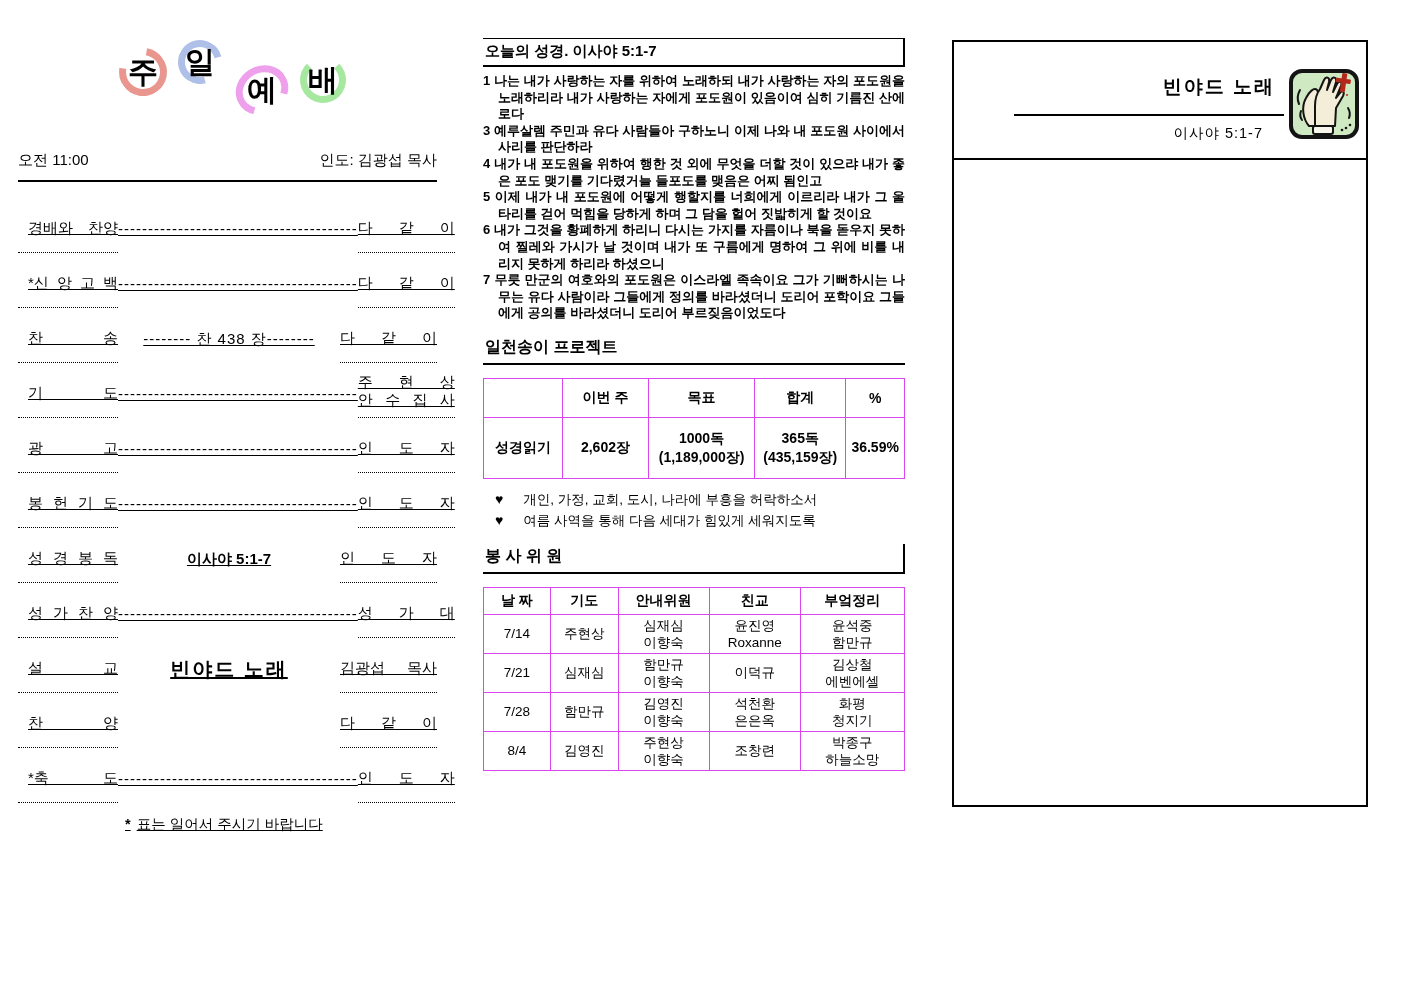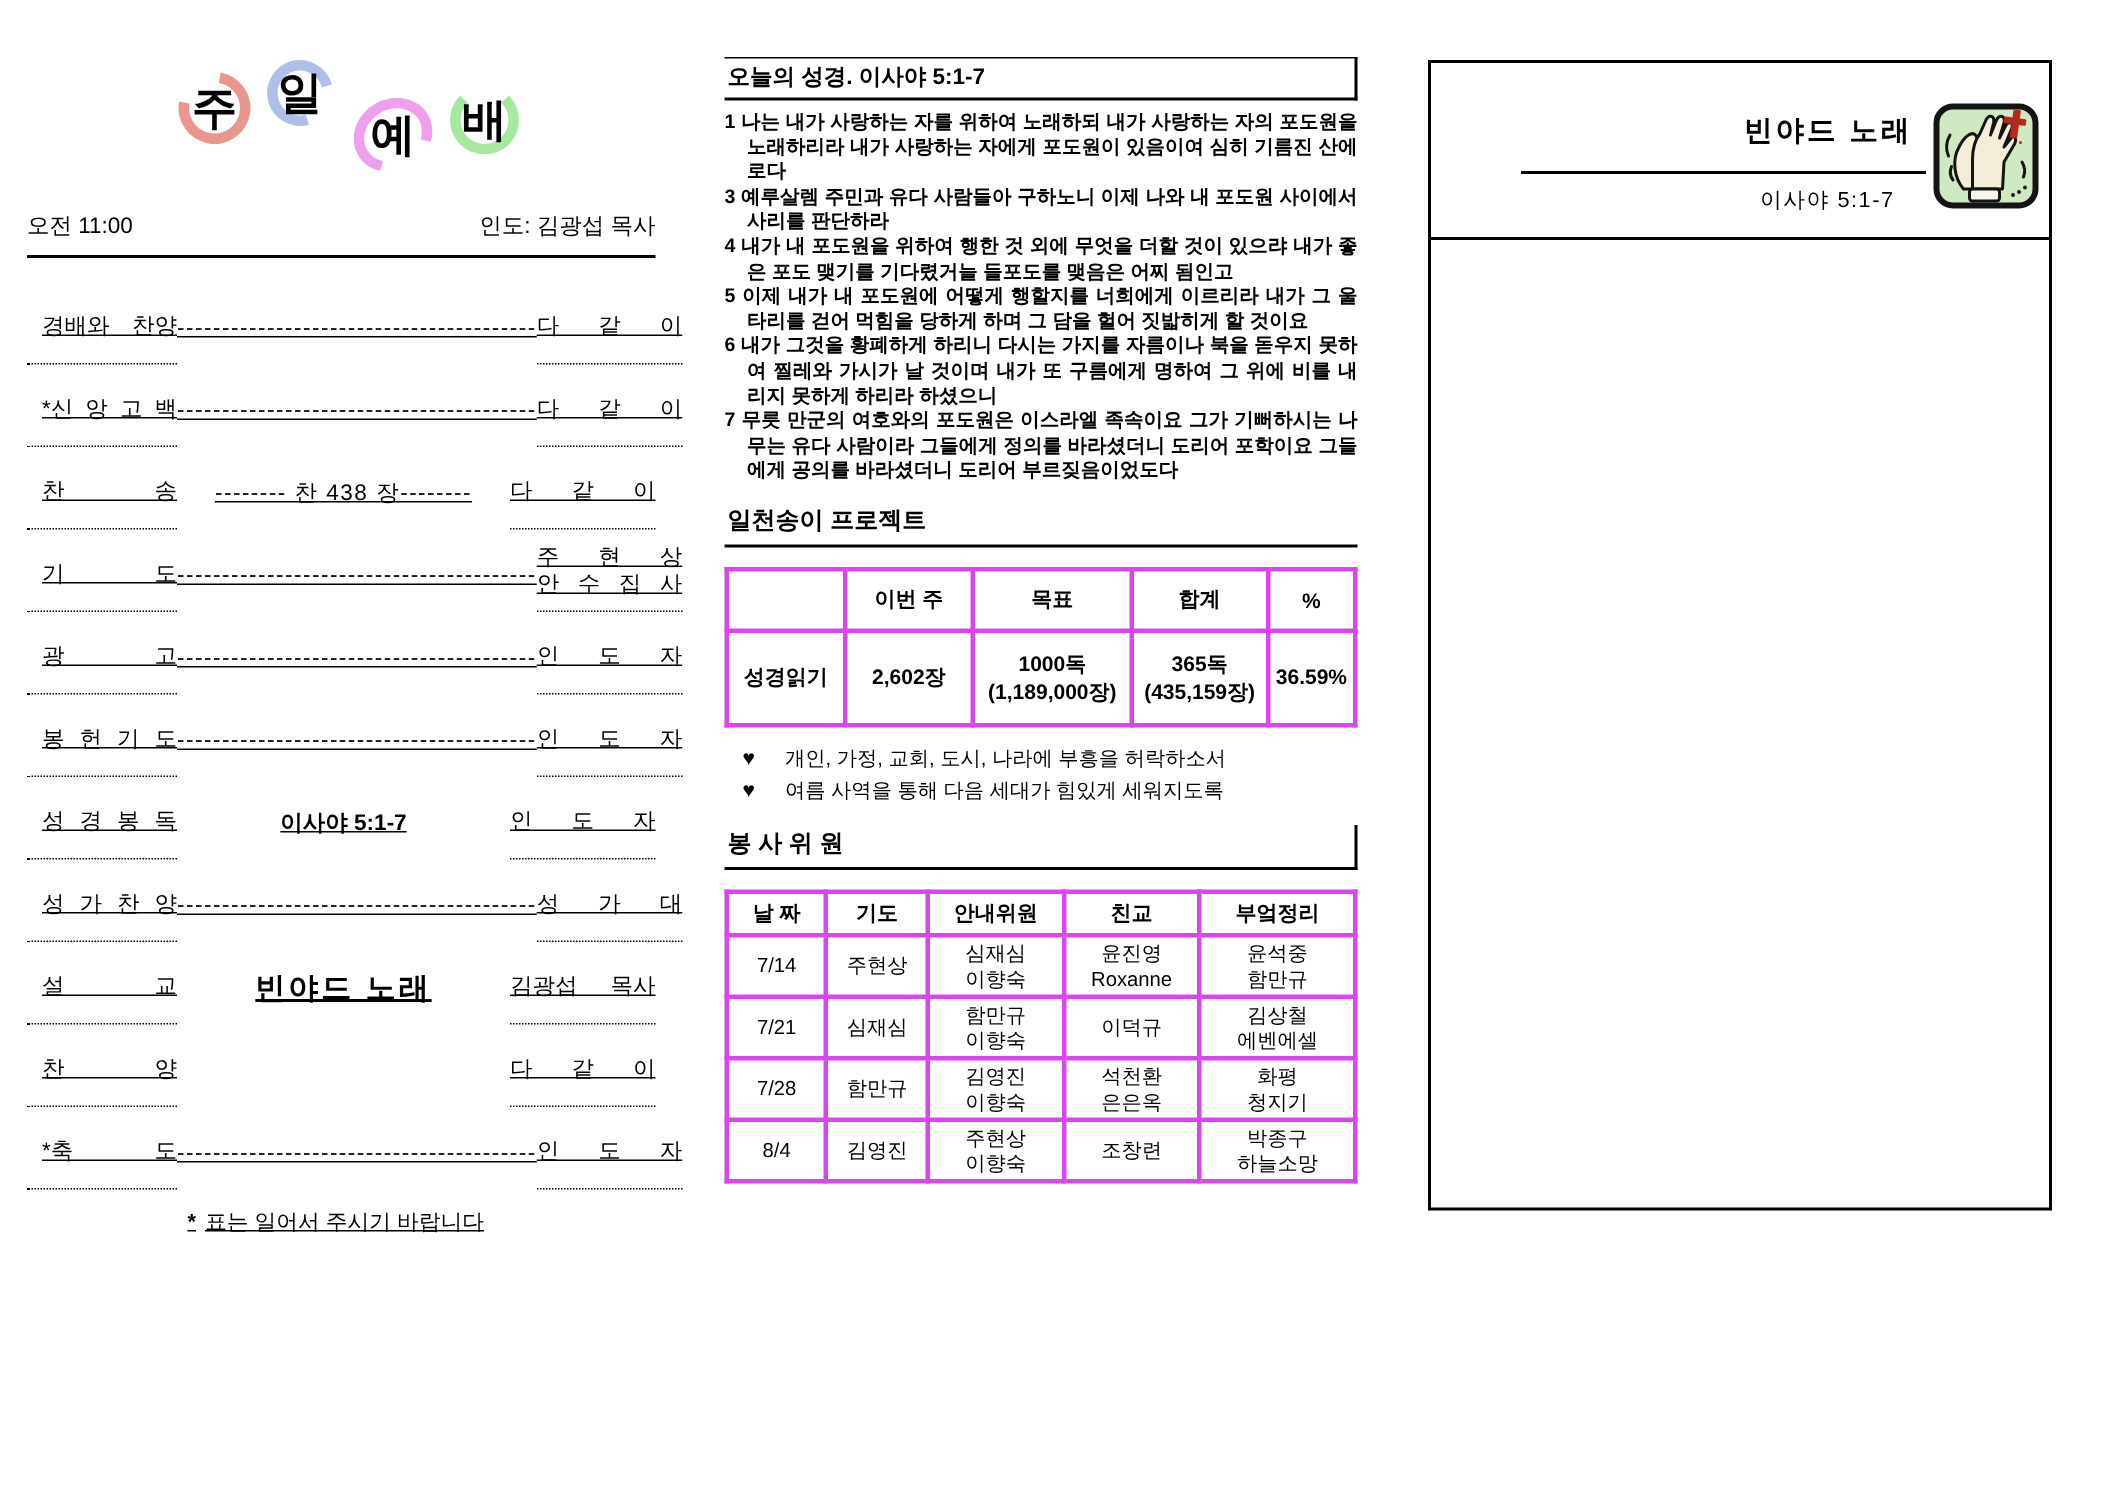--- a/index.html
+++ b/index.html
@@ -15,21 +15,21 @@
           align-items:center;justify-content:center;font-size:30px;font-weight:bold;}
   .cc:nth-child(1){left:101px;top:18px;width:48px;height:48px;}
   .cc:nth-child(1) .ring{transform:rotate(-35deg);}
   .cc:nth-child(2){left:160px;top:10px;width:44px;height:44px;}
   .cc:nth-child(2) .ring{transform:rotate(120deg);}
   .cc:nth-child(3){left:217px;top:36px;width:54px;height:48px;}
   .cc:nth-child(3) .ring{transform:rotate(150deg);}
   .cc:nth-child(4){left:282px;top:27px;width:46px;height:46px;}
   .cc:nth-child(4) .ring{transform:rotate(0deg);}
   .time-row{display:flex;justify-content:space-between;font-size:15px;
-            margin-top:16px;padding-bottom:10px;border-bottom:2px solid #000;}
+            margin-top:26px;padding-bottom:10px;border-bottom:2px solid #000;}
   .worship-rows{margin-top:16px;}
   .wrow{display:grid;grid-template-columns:100px 1fr 97px;height:55px;}
   .wcell{display:flex;align-items:flex-end;position:relative;text-decoration:underline;}
   .wlabel,.wright{border-bottom:1px dotted #000;}
   .wcell .txt{margin-bottom:15px;width:100%;font-size:15px;line-height:18px;}
   .wlabel .txt{padding-left:10px;box-sizing:border-box;}
   .jtxt{text-align:justify;text-align-last:justify;white-space:pre-line;}
   .multi{margin-bottom:8px !important;}
   .dashes{overflow:hidden;white-space:nowrap;text-align:center;letter-spacing:1px;}
   .ctext{text-align:center;font-weight:bold;}
@@ -40,21 +40,21 @@
   
   .col-mid{position:absolute;left:483px;top:38px;width:422px;font-size:13px;}
   .scripture-header{font-weight:bold;font-size:15px;border-top:1px solid #000;
      border-bottom:2px solid #000;border-right:2px solid #000;padding:3px 0 4px 2px;}
   .verses{margin-top:6px;}
   .verse{padding-left:15px;text-indent:-15px;text-align:justify;line-height:16.6px;font-weight:bold;}
   .sec-h{font-weight:bold;font-size:16px;border-bottom:2px solid #000;
          padding:2px 0 5px 2px;margin-top:13px;}
   .sec-h.with-bar{border-right:2px solid #000;}
   table{border-collapse:collapse;width:100%;table-layout:fixed;margin-top:13px;}
-  td,th{border:3px solid #d946ef;text-align:center;vertical-align:middle;
+  td,th{border:1px solid #d946ef;text-align:center;vertical-align:middle;
         white-space:pre-line;padding:0 2px;}
   .t1 th{height:38px;font-size:14px;font-weight:bold;}
   .t1 td{height:60px;font-size:14px;font-weight:bold;line-height:19px;}
   .t2 th{height:26px;font-size:14px;font-weight:bold;}
   .t2 td{height:38px;font-size:13.5px;line-height:17px;}
   .prayer-list{list-style:none;margin:10px 0 0 0;padding:0 0 0 12px;}
   .prayer-list li{display:flex;align-items:baseline;font-size:13.5px;line-height:20px;}
   .prayer-list .heart{margin-right:20px;font-size:14px;}
 
   

